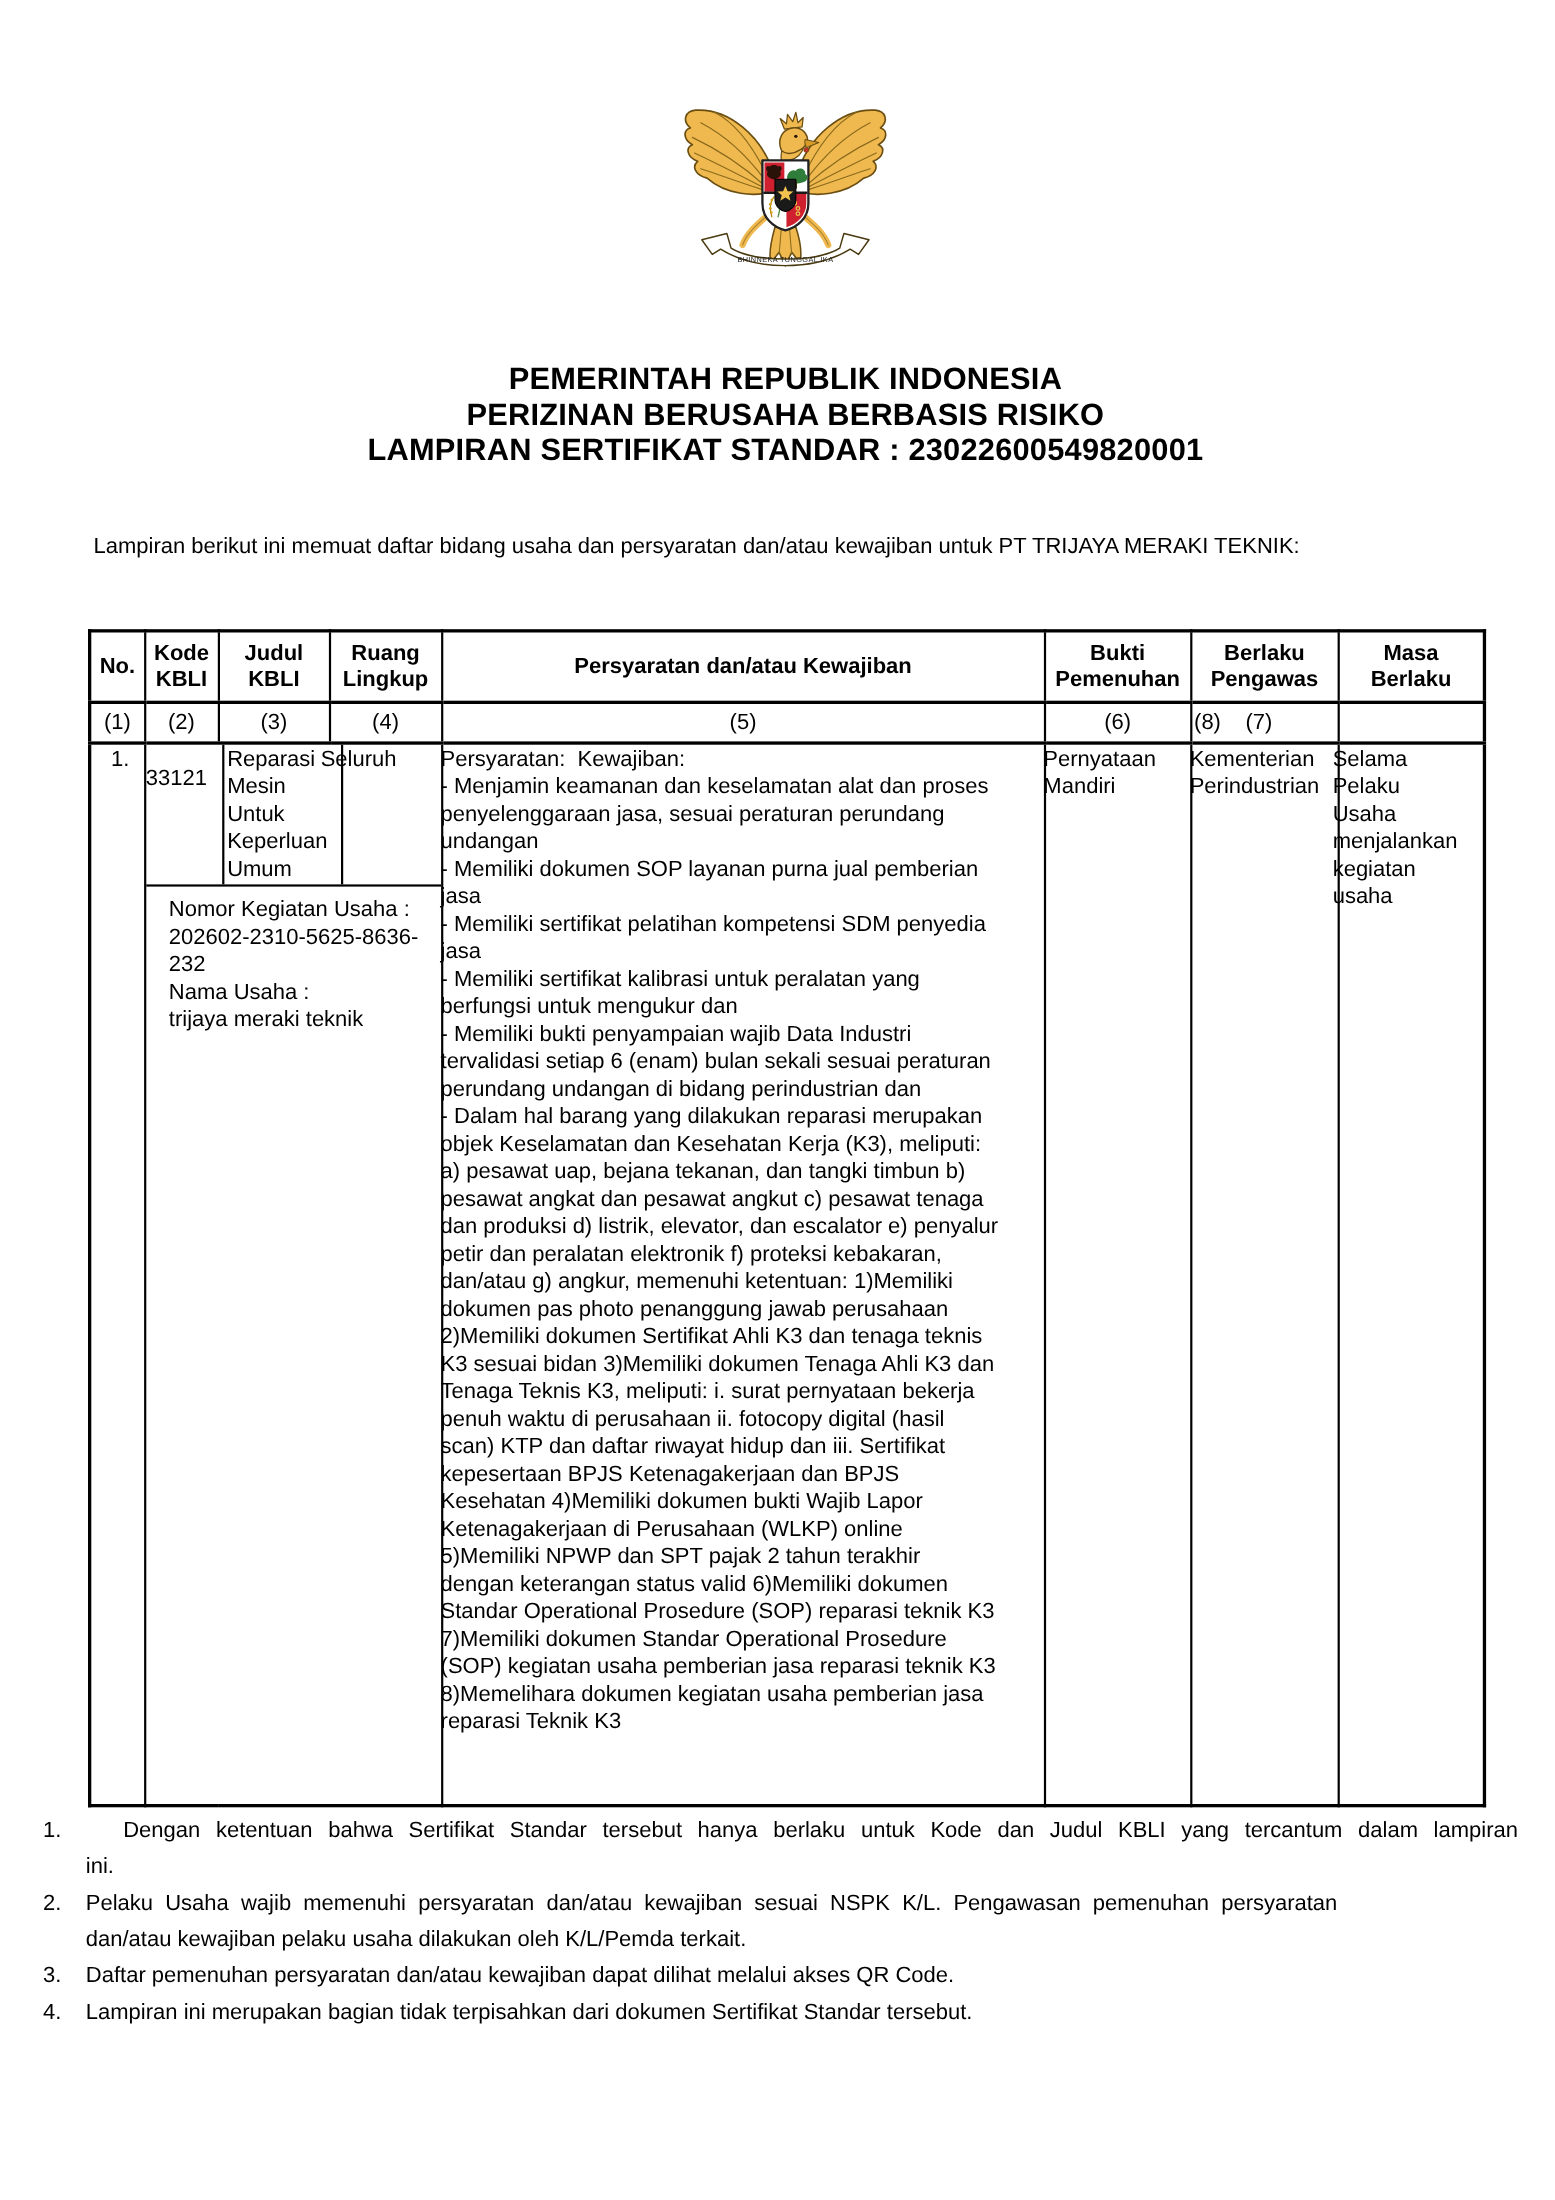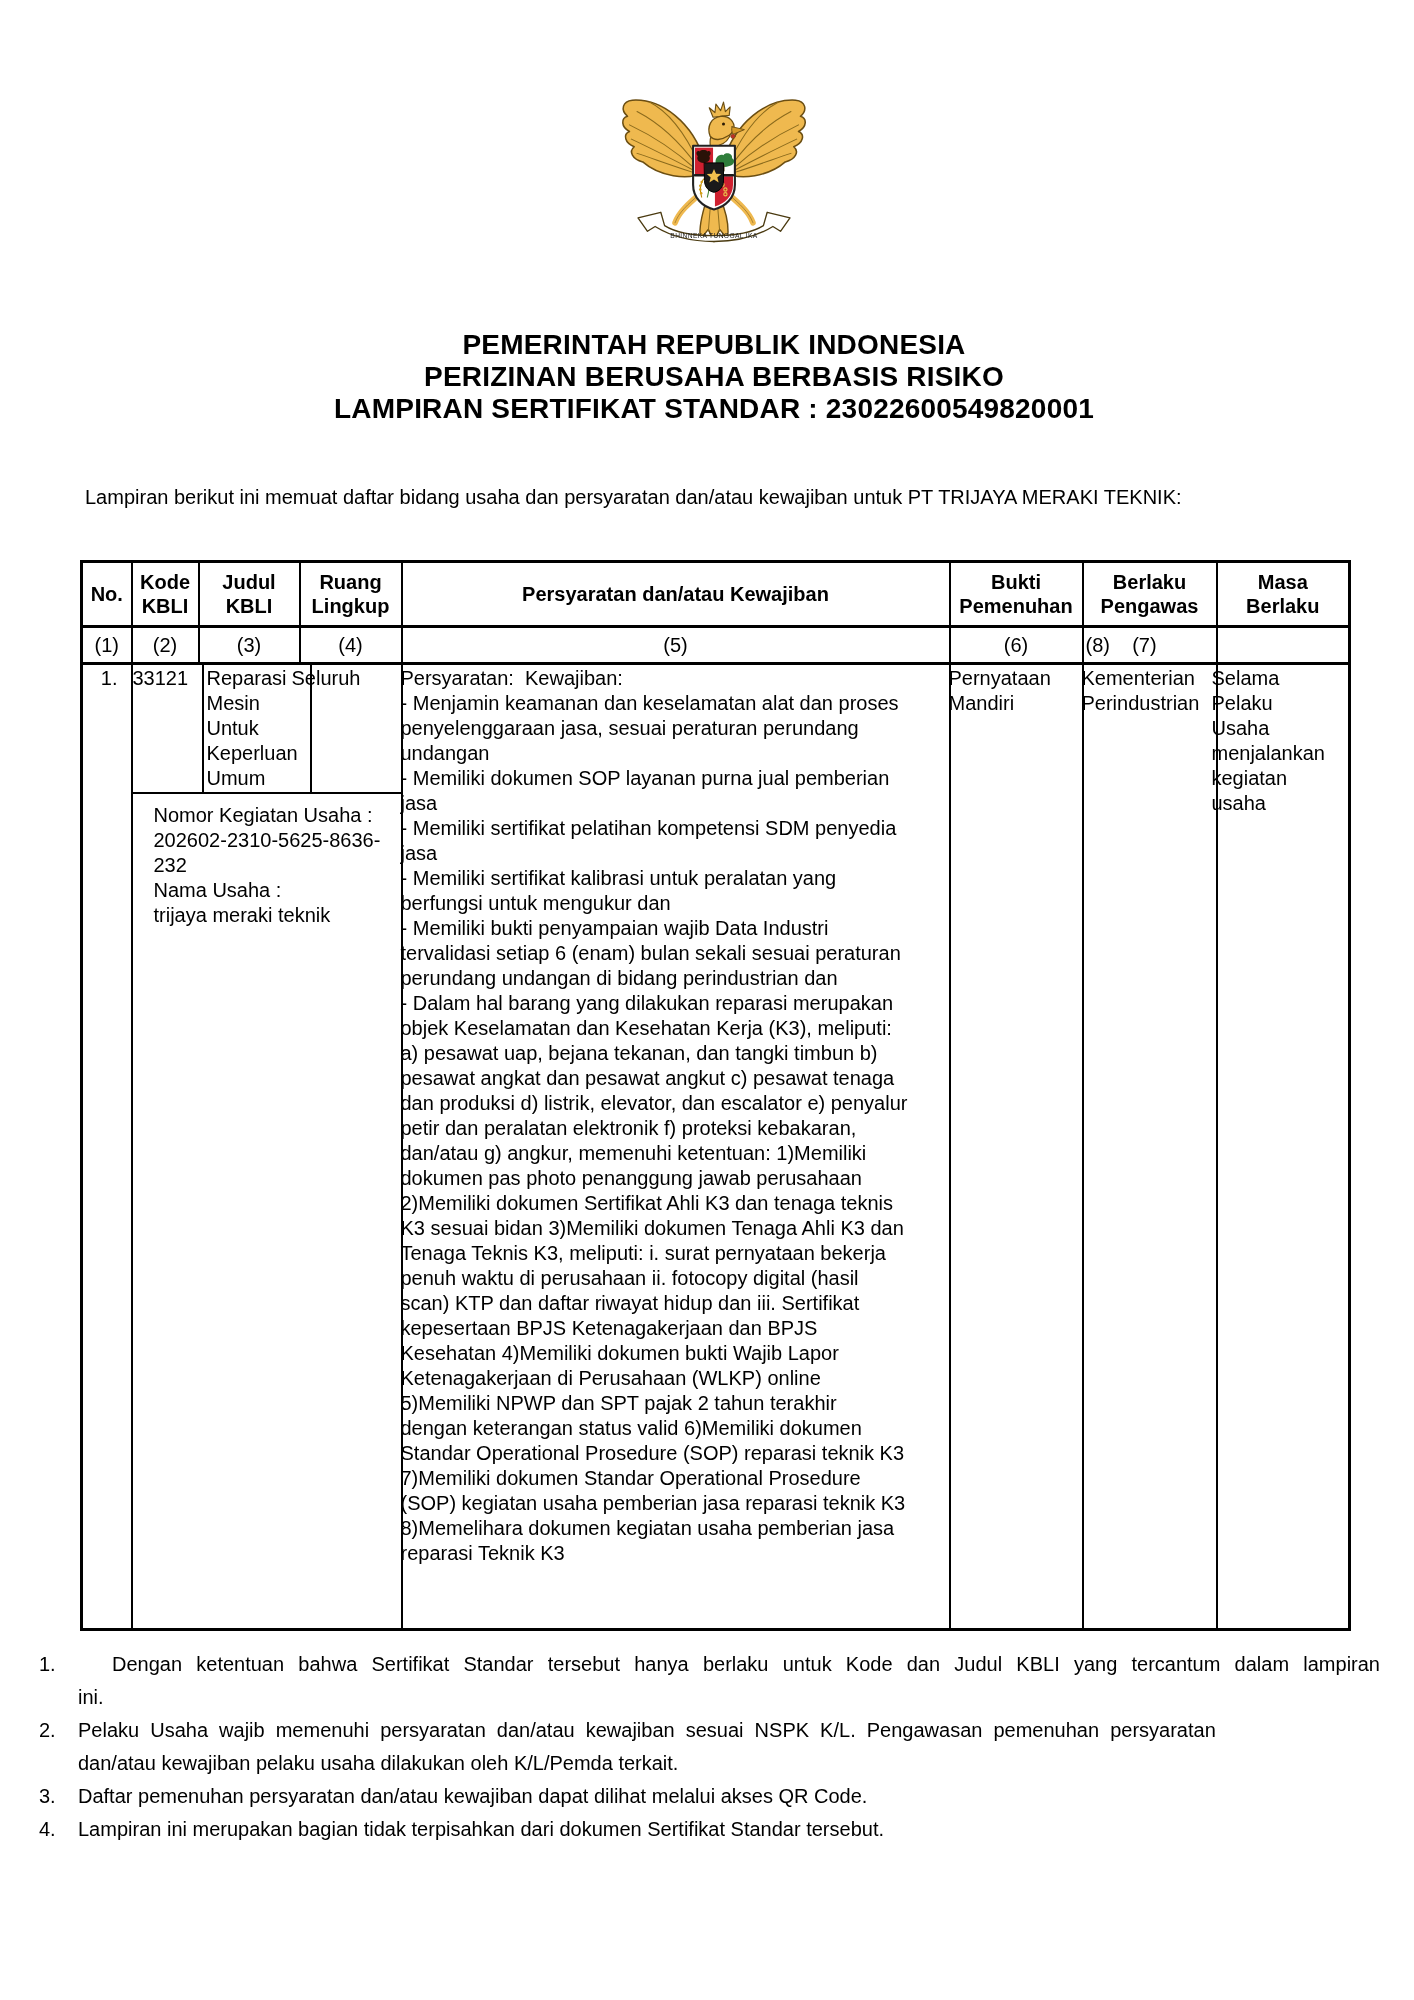--- a/index.html
+++ b/index.html
@@ -6,33 +6,33 @@
   body{font-family:"Liberation Sans","DejaVu Sans",sans-serif;color:#000;}
   .page{position:relative;width:1414px;height:2000px;background:#fff;overflow:hidden;}
 
   .emblem{position:absolute;top:86px;left:619px;width:190px;height:168px;}
 
   .titles{position:absolute;top:329px;left:80px;width:1268px;text-align:center;
           font-weight:bold;font-size:28px;line-height:32px;letter-spacing:.2px;}
 
   .intro{position:absolute;top:486px;left:85px;font-size:20px;}
 
-  table.kbli{position:absolute;top:560px;left:80px;width:1268px;border-collapse:collapse;
+  table.kbli{position:absolute;top:572px;left:80px;width:1268px;border-collapse:collapse;
              table-layout:fixed;border:3px solid #000;font-size:20px;}
   table.kbli th{border:2px solid #000;border-bottom:3px solid #000;font-size:20px;font-weight:bold;
                 line-height:24px;height:62px;vertical-align:middle;text-align:center;
                 white-space:pre-line;padding:0;overflow:visible;}
   tr.nums td{border:2px solid #000;border-bottom:3px solid #000;height:34px;text-align:center;
              vertical-align:middle;padding:0;font-size:20px;}
   tr.nums td.numleft{text-align:left;white-space:pre;padding-left:2px;}
   tr.datarow{height:966px;}
   tr.datarow td{border:2px solid #000;vertical-align:top;padding:0;line-height:25px;overflow:visible;}
   .no-val{text-align:right;padding:1px 13px 0 0;}
   .subrow{display:flex;height:127px;border-bottom:2px solid #000;}
-  .sc-kode{width:69px;border-right:2px solid #000;padding-top:1px;white-space:pre;}
+  .sc-kode{width:69px;border-right:2px solid #000;padding-top:19px;white-space:pre;}
   .sc-judul{width:103px;border-right:2px solid #000;padding:1px 0 0 3px;white-space:pre;}
   .sc-ruang{flex:1;padding-top:1px;}
   .ruang-shift{margin-left:-20px;white-space:pre;}
   .nomor{padding:9px 0 0 21px;white-space:pre;}
   .cellblock{white-space:pre;margin-left:-2px;padding-top:1px;}
   .masa-shift{margin-left:-6px;}
 
   .notes{position:absolute;top:1648px;left:39px;width:1341px;font-size:20px;line-height:33px;}
   .note{display:flex;}
   .nnum{width:39px;flex:none;}

